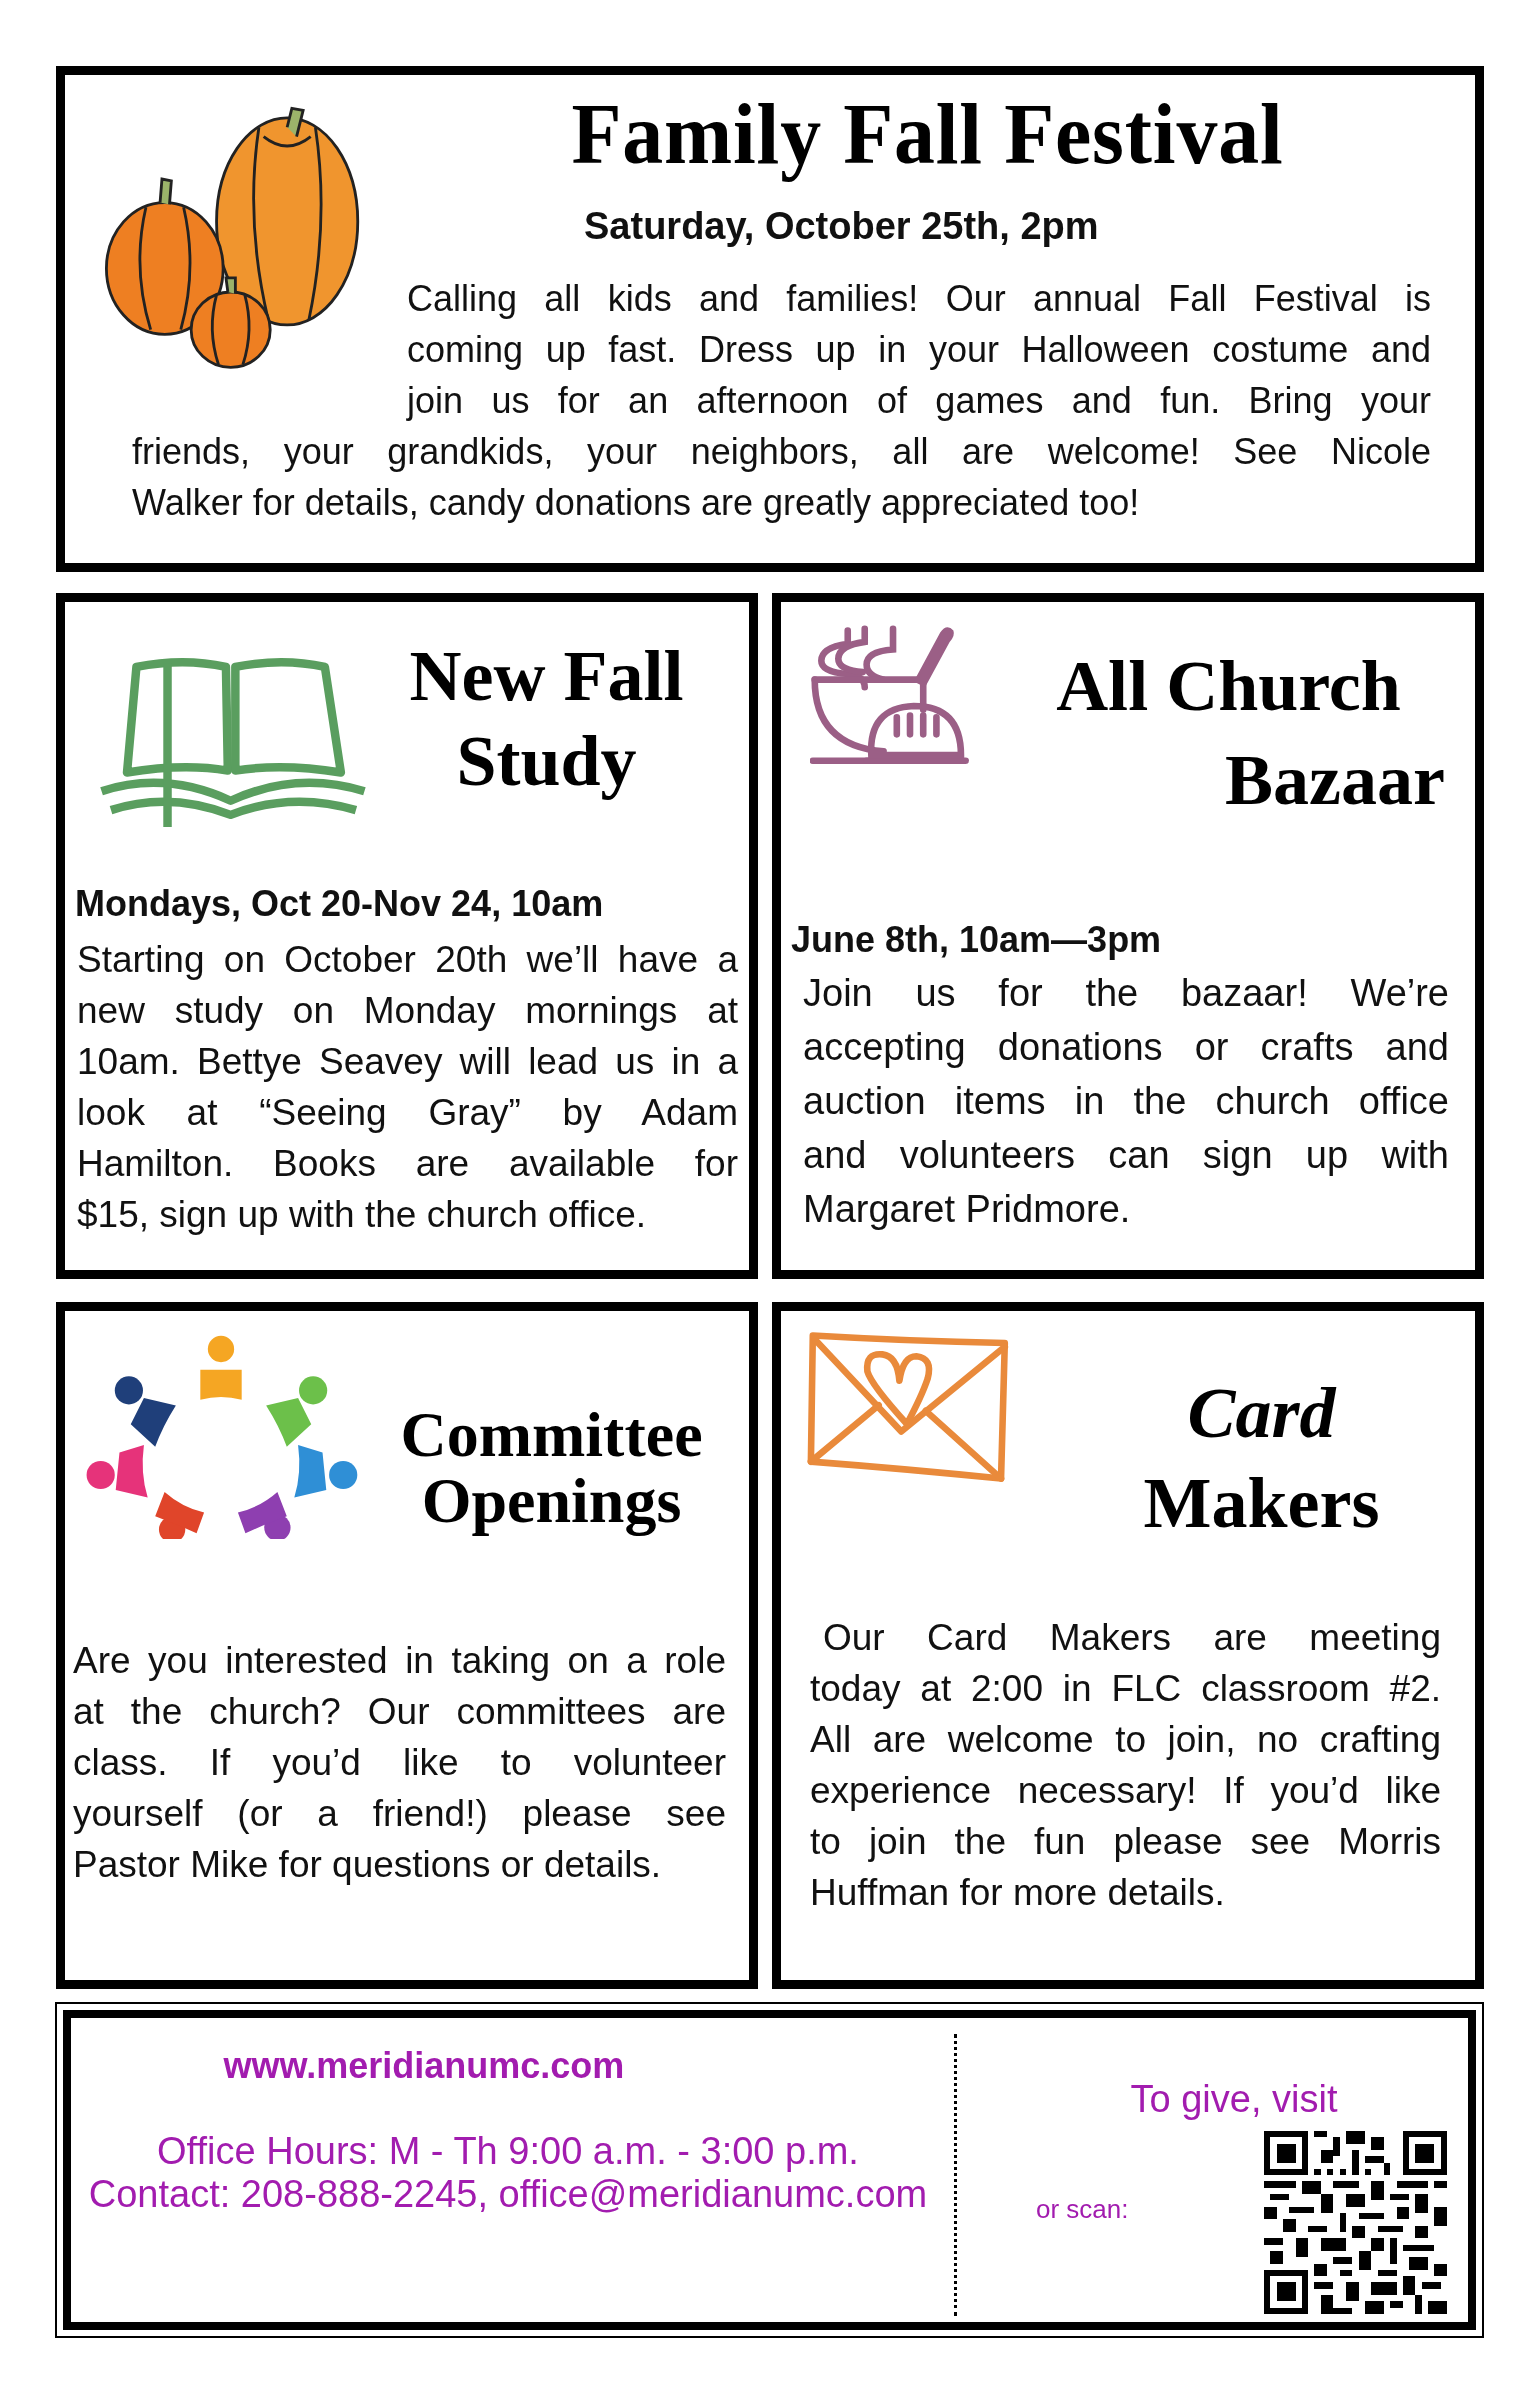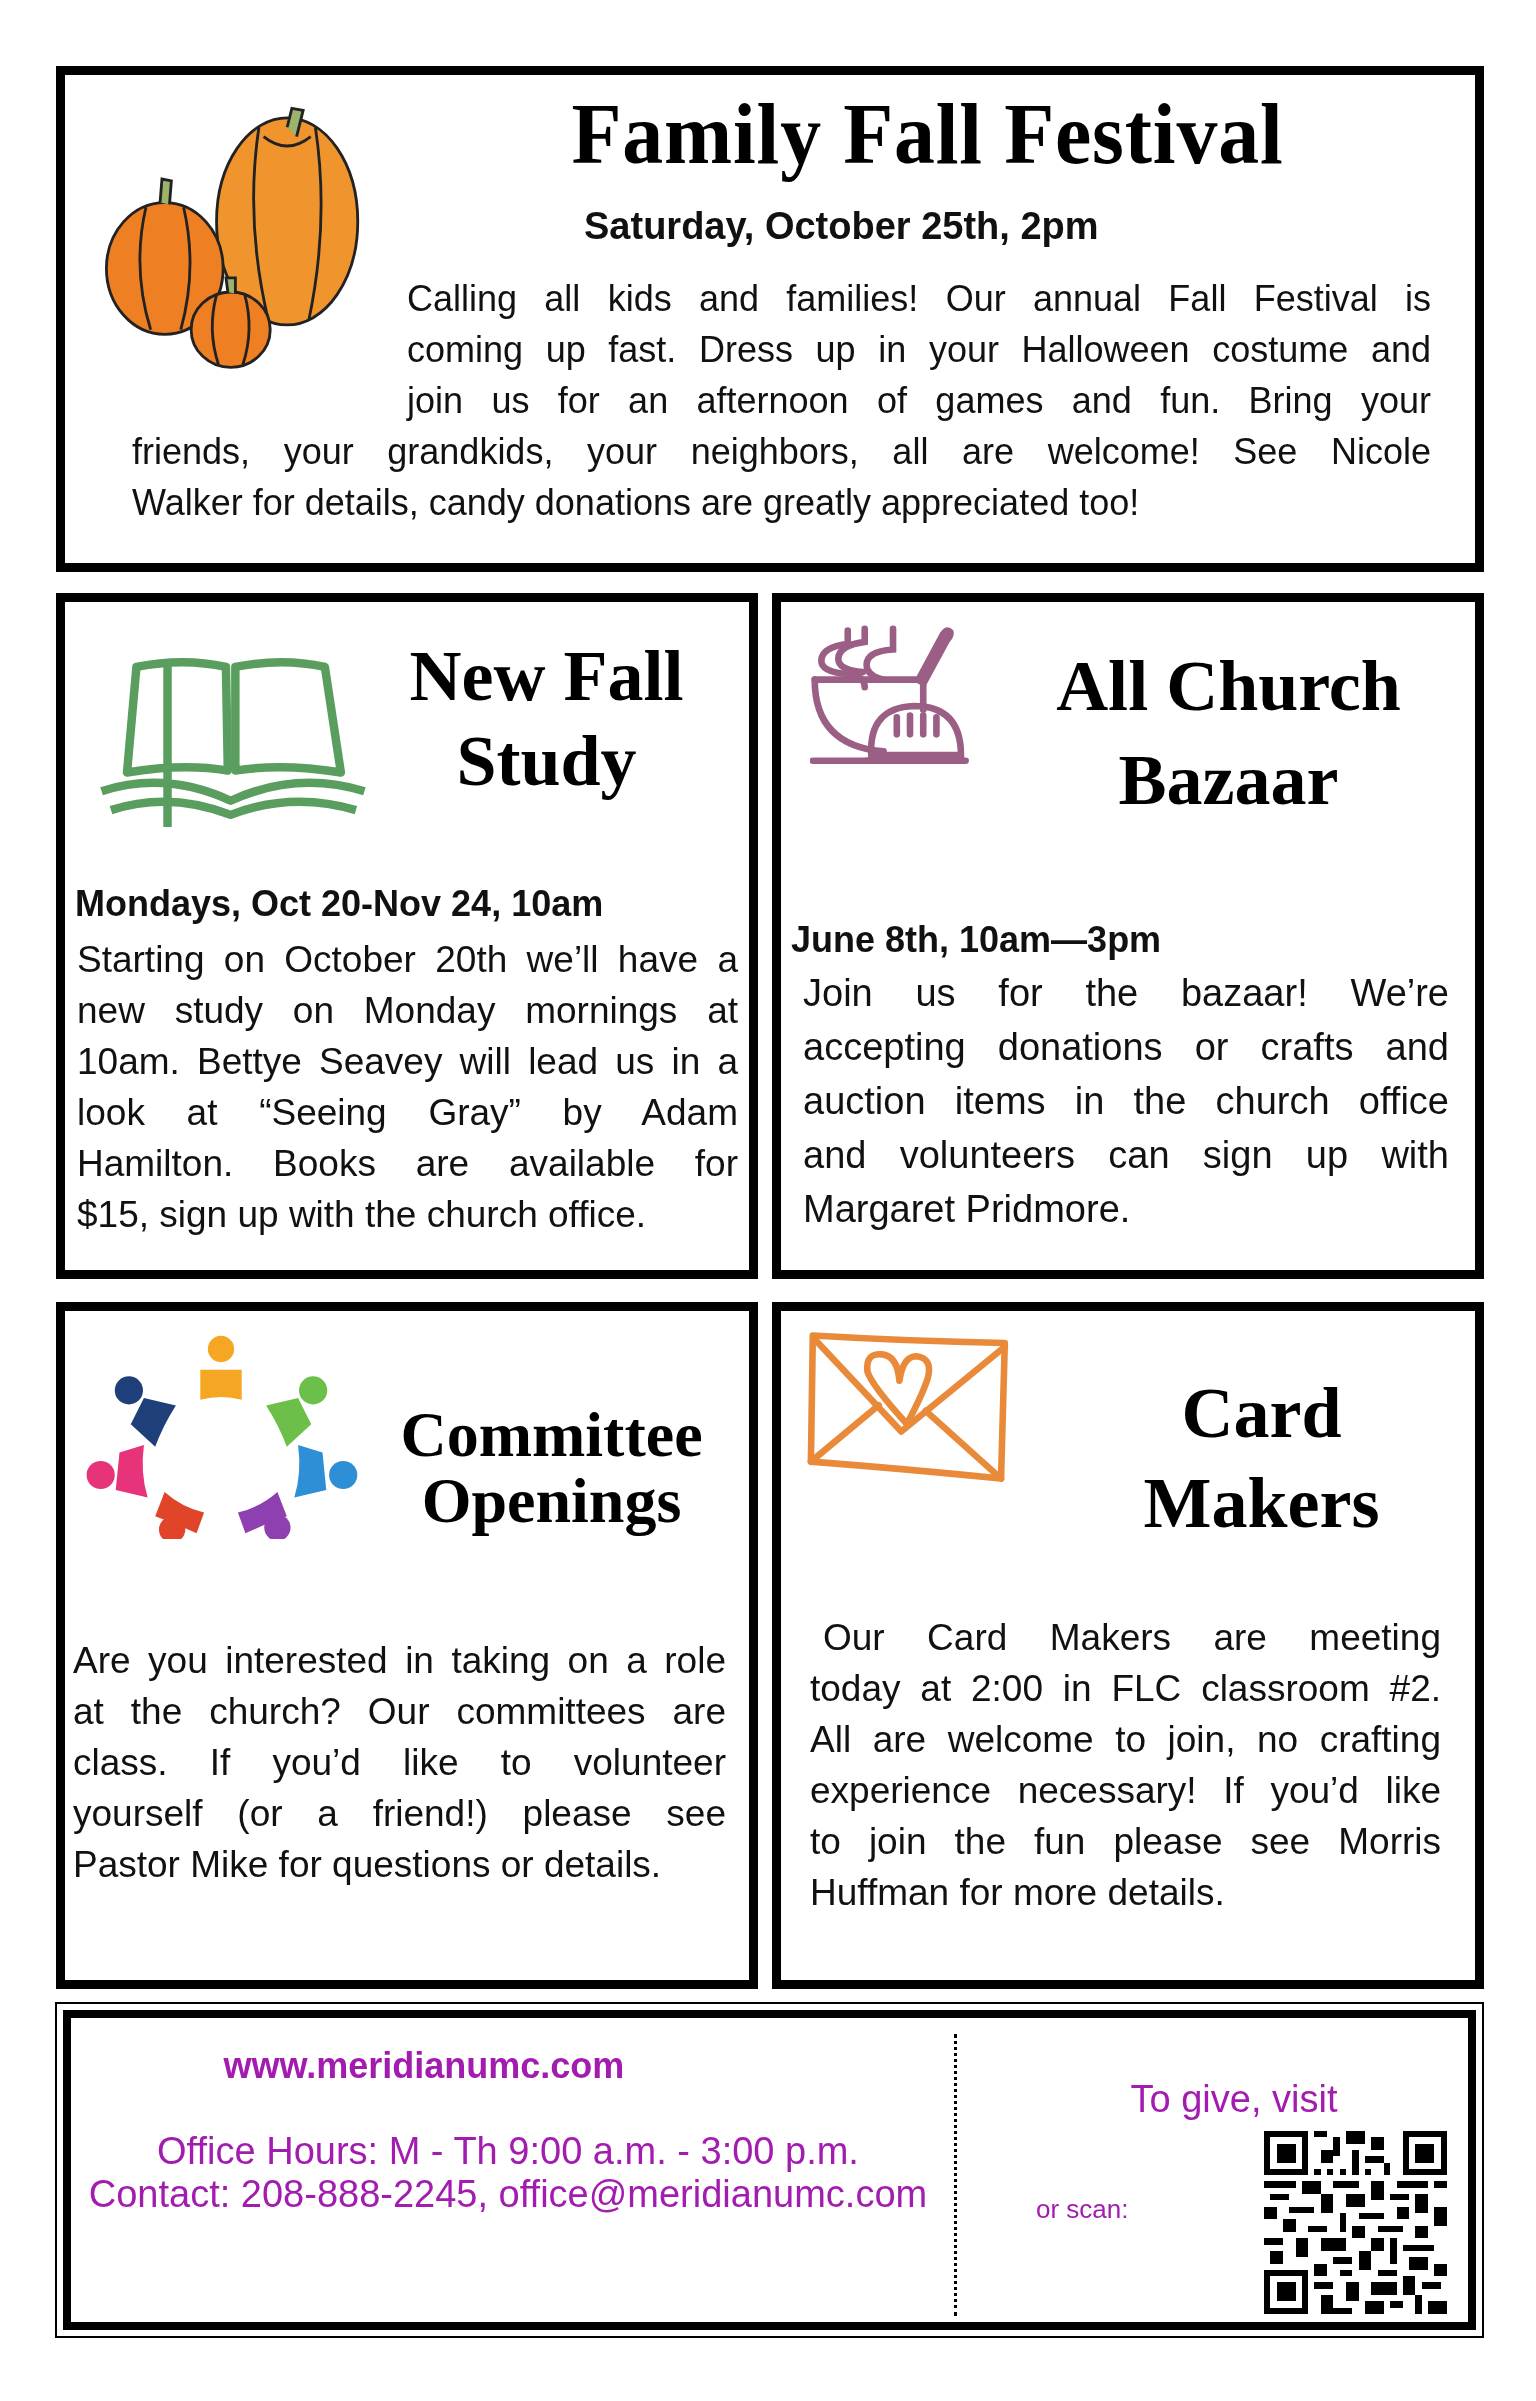--- a/index.html
+++ b/index.html
@@ -109,21 +109,21 @@
     <path d="M5 60 L120 60 L120 92"></path>
     <path d="M5 60 Q5 130 78 136"></path>
     <path d="M3 146 L135 146"></path>
     <path d="M60 146 L165 146"></path>
     <path d="M65 140 Q62 90 110 88 Q160 88 160 140 Z"></path>
     <path d="M92 100 L92 118 M106 98 L106 118 M120 98 L120 118 M134 100 L134 118"></path>
   </g>
   <path d="M110 62 L138 10 Q145 0 152 8 Q154 14 148 20 L122 68 Z" fill="#9b5f86"></path>
 </svg>
 <div class="serif-title h2" style="left:1012px;top:650px;width:433px;">All Church</div>
-<div class="serif-title h2" style="left:1012px;top:744px;width:433px;">Bazaar</div>
+<div class="serif-title h2" style="left:1012px;top:744px;width:433px;text-align:right;">Bazaar</div>
 <div class="when when2" style="left:791px;top:919px;width:678px;">June 8th, 10am—3pm</div>
 <div class="para body2" style="left:803px;top:966px;width:646px;font-size:38px;line-height:54px;">
   <span class="l">Join us for the bazaar! We’re</span>
   <span class="l">accepting donations or crafts and</span>
   <span class="l">auction items in the church office</span>
   <span class="l">and volunteers can sign up with</span>
   <span class="l last">Margaret Pridmore.</span>
 </div>
 
 <div class="box" id="committee"></div>
@@ -164,21 +164,21 @@
 <div class="box" id="cards"></div>
 <svg class="icon" style="left:805px;top:1328px" width="217" height="160" viewBox="0 0 230 170">
   <g fill="none" stroke="#e98a3b" stroke-width="7" stroke-linejoin="round" stroke-linecap="round">
     <path d="M8 8 Q110 14 212 16 L208 160 Q110 150 6 142 Z"></path>
     <path d="M10 12 L102 110 L212 20"></path>
     <path d="M6 142 L78 82"></path>
     <path d="M208 160 L128 88"></path>
     <path d="M108 102 Q70 60 66 46 Q64 26 82 28 Q98 30 100 56 Q104 30 118 30 Q136 32 130 54 Q124 72 108 102 Z"></path>
   </g>
 </svg>
-<div class="serif-title h2" style="left:1045px;top:1377px;width:433px;">Card</div>
+<div class="serif-title h2" style="left:1045px;top:1377px;width:433px;font-style:italic;">Card</div>
 <div class="serif-title h2" style="left:1045px;top:1467px;width:433px;">Makers</div>
 <div class="para body2" style="left:810px;top:1612px;width:631px;">
   <span class="l" style="padding-left:13px;">Our Card Makers are meeting</span>
   <span class="l">today at 2:00 in FLC classroom #2.</span>
   <span class="l">All are welcome to join, no crafting</span>
   <span class="l">experience necessary! If you’d like</span>
   <span class="l">to join the fun please see Morris</span>
   <span class="l last">Huffman for more details.</span>
 </div>
 

